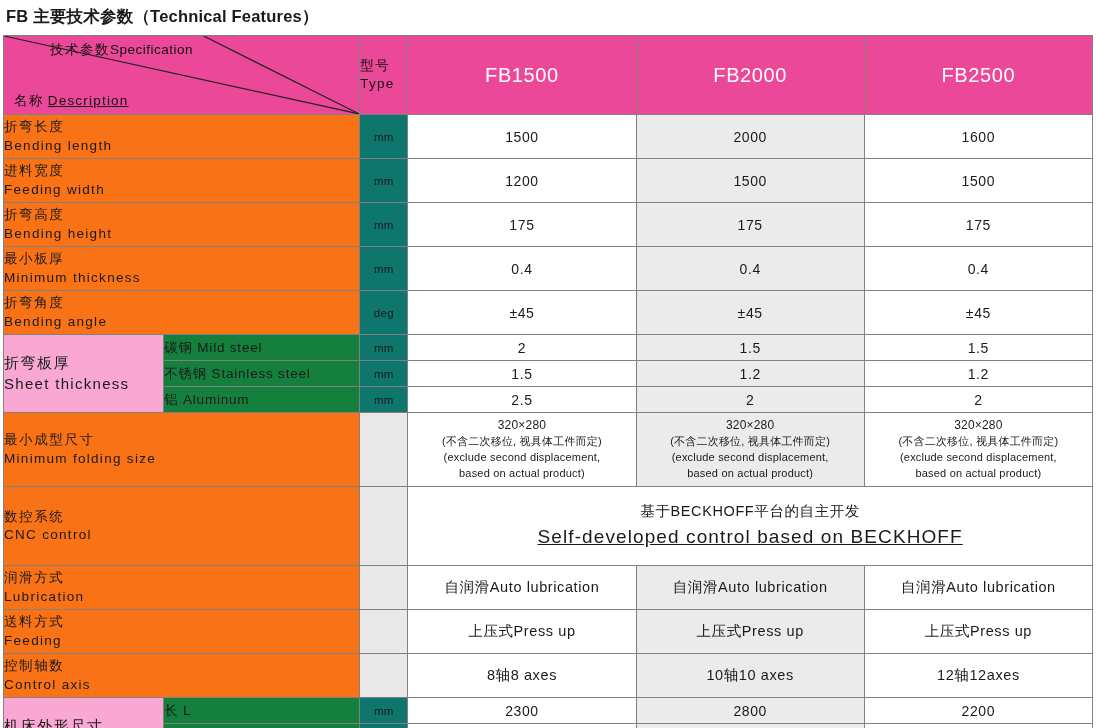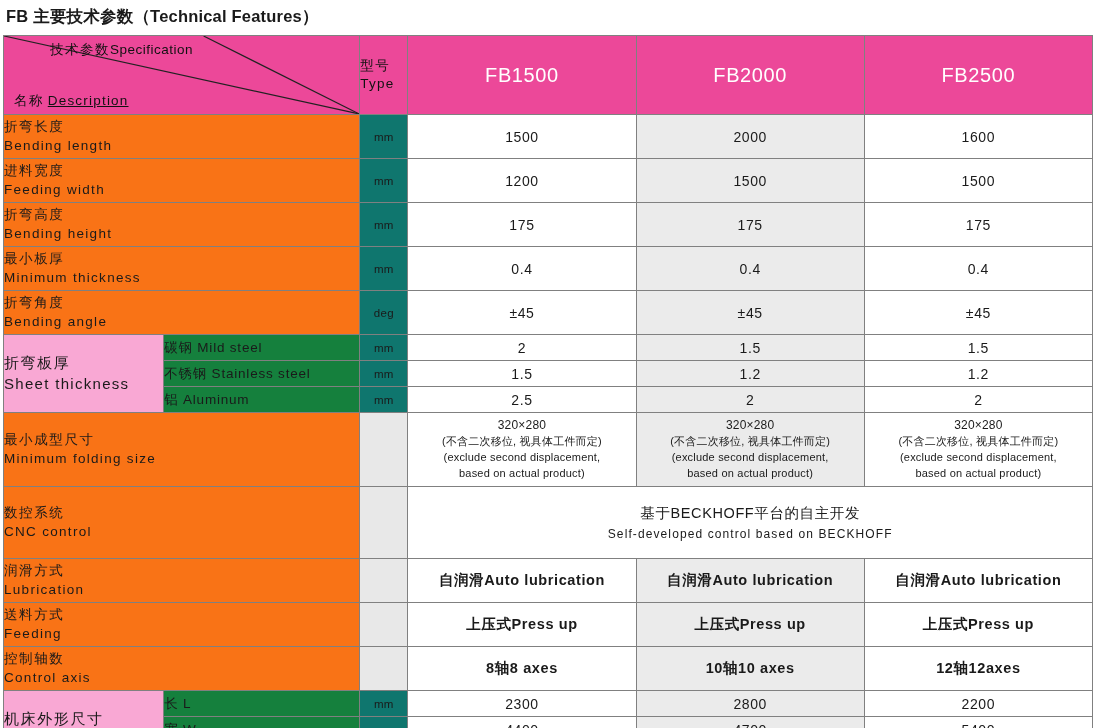--- a/index.html
+++ b/index.html
@@ -131,29 +131,28 @@
   .val.shade { background: #ebebeb; }
   .val.small {
     font-size: 11px;
     line-height: 1.45;
     letter-spacing: .2px;
     padding: 4px 4px;
   }
   .val.small .l1 { font-size: 12px; text-align: center; }
   .val.big {
     font-size: 14.5px;
-    font-weight: bold;
   }
   .val.cnc {
     font-size: 14.5px;
     line-height: 1.5;
     letter-spacing: .6px;
     padding: 14px 0;
   }
-  .val.cnc .en { letter-spacing: 1.1px; font-size: 12px; }
+  .val.cnc .en { letter-spacing: 1.1px; font-size: 19px; text-decoration: underline; }
   .mergelabel {
     padding: 0 0 0 10px;
     font-size: 15px;
     line-height: 1.38;
     background: #f9a8d4;
   }
   .mergelabel .cn { letter-spacing: 1.6px; }
   .mergelabel .en { letter-spacing: 1.3px; }
   .nowrap { white-space: nowrap; }
 </style>

